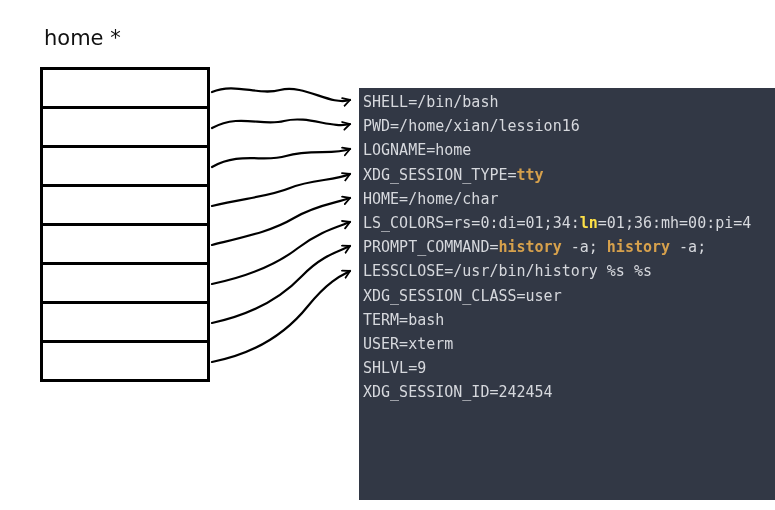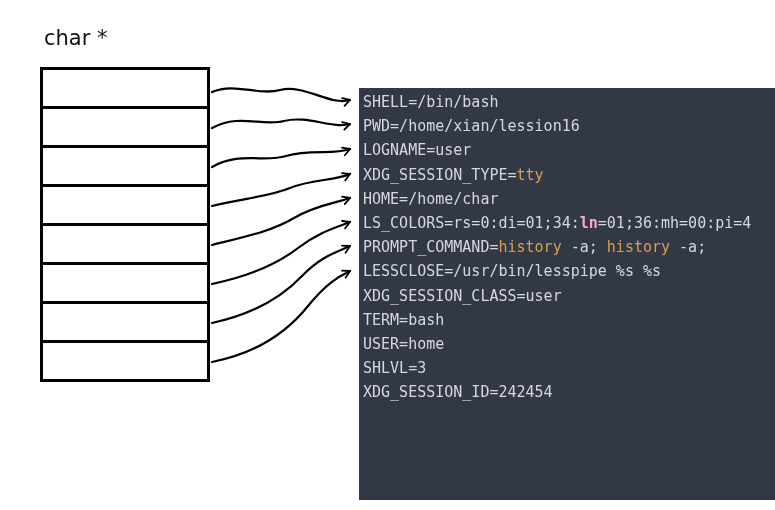--- a/index.html
+++ b/index.html
@@ -63,33 +63,33 @@
     overflow: hidden;
   }
   .tline {
     white-space: pre;
   }
   .tline .plain {
     color: var(--term-fg, #d6d8dd);
   }
   .tline .orange {
     color: var(--term-accent, #d7a14c);
-    font-weight: normal;
+    font-weight: bold;
   }
   .tline .bold {
-    color: #f9a8d4;
+    color: #fde047;
     font-weight: bold;
   }
 </style>
 </head>
 <body>
 
 <div class="canvas">
 
-  <div class="title">char *</div>
+  <div class="title">home *</div>
 
   <div class="array">
       <div class="cell"></div>
       <div class="cell"></div>
       <div class="cell"></div>
       <div class="cell"></div>
       <div class="cell"></div>
       <div class="cell"></div>
       <div class="cell"></div>
       <div class="cell"></div>
@@ -109,26 +109,26 @@
       <path marker-end="url(#ah)" d="M212,245 C248,236 272,231 294,218 C316,205 336,203 350,198"></path>
       <path marker-end="url(#ah)" d="M212,284 C250,276 276,265 298,248 C320,231 338,227 350,222"></path>
       <path marker-end="url(#ah)" d="M212,323 C254,314 282,297 302,276 C322,255 340,251 350,246"></path>
       <path marker-end="url(#ah)" d="M212,362 C258,353 288,331 308,306 C328,281 342,275 350,271"></path>
     </g>
   </svg>
 
   <div class="terminal">
       <div class="tline"><span class="plain">SHELL=/bin/bash</span></div>
       <div class="tline"><span class="plain">PWD=/home/xian/lession16</span></div>
-      <div class="tline"><span class="plain">LOGNAME=user</span></div>
+      <div class="tline"><span class="plain">LOGNAME=home</span></div>
       <div class="tline"><span class="plain">XDG_SESSION_TYPE=</span><span class="orange">tty</span></div>
       <div class="tline"><span class="plain">HOME=/home/char</span></div>
       <div class="tline"><span class="plain">LS_COLORS=rs=0:di=01;34:</span><span class="bold">ln</span><span class="plain">=01;36:mh=00:pi=4</span></div>
       <div class="tline"><span class="plain">PROMPT_COMMAND=</span><span class="orange">history</span><span class="plain"> -a; </span><span class="orange">history</span><span class="plain"> -a;</span></div>
-      <div class="tline"><span class="plain">LESSCLOSE=/usr/bin/lesspipe %s %s</span></div>
+      <div class="tline"><span class="plain">LESSCLOSE=/usr/bin/history %s %s</span></div>
       <div class="tline"><span class="plain">XDG_SESSION_CLASS=user</span></div>
       <div class="tline"><span class="plain">TERM=bash</span></div>
-      <div class="tline"><span class="plain">USER=home</span></div>
-      <div class="tline"><span class="plain">SHLVL=3</span></div>
+      <div class="tline"><span class="plain">USER=xterm</span></div>
+      <div class="tline"><span class="plain">SHLVL=9</span></div>
       <div class="tline"><span class="plain">XDG_SESSION_ID=242454</span></div>
     </div>
 
 </div>
 
 </body></html>

